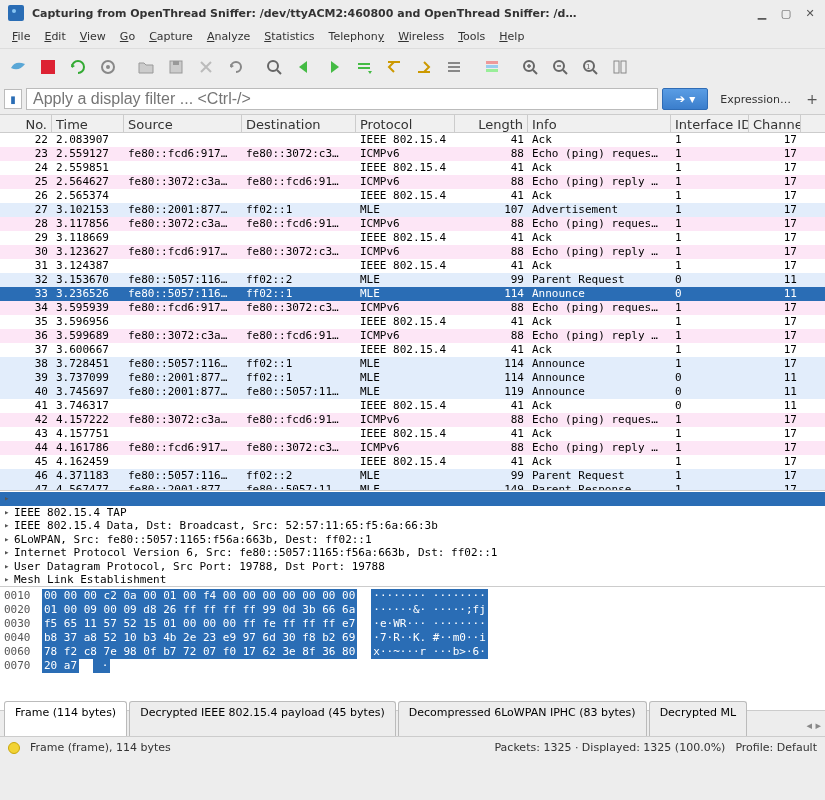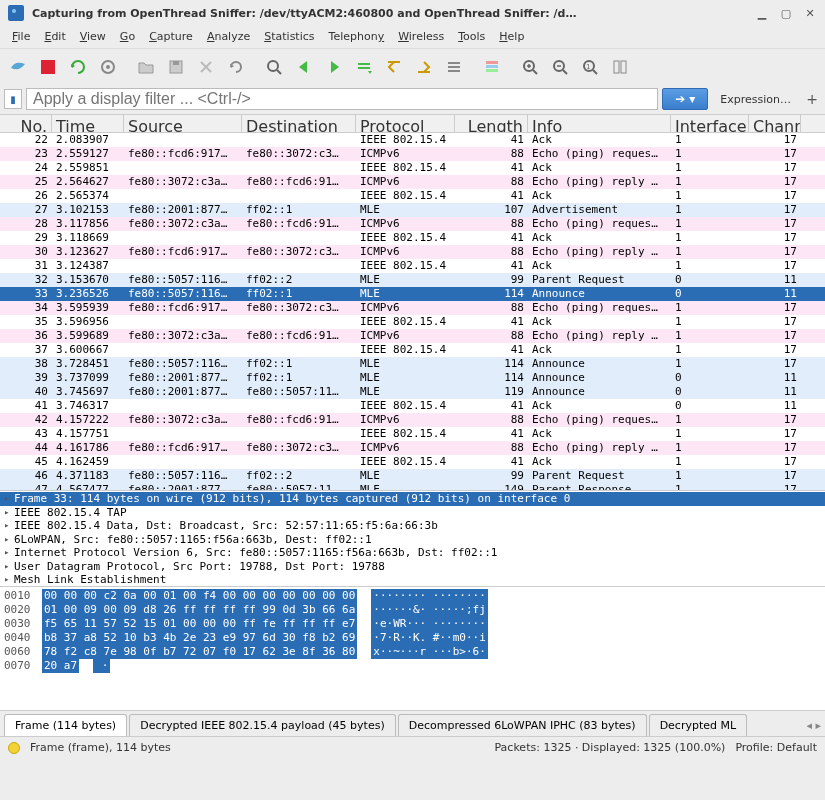--- a/index.html
+++ b/index.html
@@ -15,40 +15,40 @@
 .toolbar { display: flex; align-items: center; padding: 3px 4px; background: #ededed; height: 36px; gap: 2px; border-top:1px solid #ddd; }
 .tbtn { width: 28px; height: 28px; display: flex; align-items: center; justify-content: center; border-radius:2px; }
 .tsep { width: 6px; }
 .filterbar { display: flex; align-items: center; padding: 3px 4px; background: #ededed; height: 30px; gap: 4px; }
 .bookmark { width: 18px; height: 20px; border:1px solid #bbb; background:#fff; display:flex; align-items:center; justify-content:center; color:#2a6db5; font-size:10px;}
 .filterinput { flex:1; height:22px; border:1px solid #bbb; padding:2px 6px; background:#fff; color:#888; font-size:16px; }
 .gobox { width:46px; height:22px; background: linear-gradient(#5a9de4,#3b7ecc); border:1px solid #2f6cb5; display:flex; align-items:center; justify-content:center; color:#fff; font-size:12px; border-radius:2px;}
 .exprbtn { padding:3px 8px; color:#333; }
 .plusbtn { width:18px; color:#555; font-size:14px; text-align:center;}
 .packets { flex: 0 0 auto; height: 376px; background:#fff; border-top:1px solid #ccc; display:flex; flex-direction:column; overflow:hidden;}
-.phead { display:flex; background:#f0f0f0; border-bottom:1px solid #ccc; height:18px; font-size:16px; color:#333;}
+.phead { display:flex; background:#f0f0f0; border-bottom:1px solid #ccc; height:18px; font-size:13px; color:#333;}
 .phead div { border-right:1px solid #ccc; padding:2px 4px; overflow:hidden; white-space:nowrap;}
 .pbody { font-family: "DejaVu Sans Mono", monospace; font-size:11px; overflow:hidden; flex:1;}
 .prow { display:flex; height:14px; line-height:14px; white-space:nowrap;}
 .prow div { padding:0 4px; overflow:hidden; text-overflow: ellipsis; }
 .c-no{width:52px; text-align:right;} .c-time{width:72px;} .c-src{width:118px;} .c-dst{width:114px;} .c-proto{width:99px;} .c-len{width:73px; text-align:right;} .c-info{width:143px;} .c-iface{width:78px;} .c-chan{width:52px; text-align:right; padding-right:12px;}
 .row-white{background:#fff;} .row-pink{background:#fde6f6;} .row-blue{background:#e2edfb;}
 .row-sel{background:#2a6db5; color:#fff;}
 .details { height: 96px; background:#fff; border-top:1px solid #ccc; font-family:"DejaVu Sans Mono", monospace; font-size:11px; overflow:hidden; padding:1px 0;}
 .drow { display:flex; align-items:center; padding:0 4px; height:13.5px; line-height:13.5px;}
 .drow .tri { width:10px; color:#555; font-size:9px;}
 .drow.sel { background:#2a6db5; color:#fff;}
 .hexpane { height: 124px; background:#fff; border-top:1px solid #ccc; font-family:"DejaVu Sans Mono", monospace; font-size:11px; padding:2px 4px; overflow:hidden; line-height:14px;}
 .hexrow { display:flex; height:14px; }
 .hexoff { width:38px; color:#555;}
 .hexb { background:#2a6db5; color:#fff; padding:0 2px;}
 .hexgap { width:14px;}
 .hexasc { background:#2a6db5; color:#fff; padding:0 2px; white-space:pre;}
 .tabs { display:flex; background:#ededed; border-top:1px solid #ccc; height:26px; align-items:flex-end; padding:0 4px; gap:2px;}
-.tab { border:1px solid #bbb; border-bottom:none; padding:4px 10px 4px 10px; background:#ededed; font-size:11px; border-radius:3px 3px 0 0; white-space:nowrap;}
+.tab { border:1px solid #bbb; border-bottom:none; padding:4px 10px 17px 10px; background:#ededed; font-size:11px; border-radius:3px 3px 0 0; white-space:nowrap;}
 .tab.active { background:#fff;}
 .tabsnav { margin-left:auto; display:flex; gap:4px; padding-bottom:4px; color:#888;}
 .status { display:flex; align-items:center; height:22px; background:#ededed; border-top:1px solid #ccc; padding:0 8px; font-size:11px; color:#333; gap:10px;}
 .statusdot{width:12px;height:12px; border-radius:50%; background:#f2d335; border:1px solid #c9a70a;}
 .statussep{flex:1;}
 svg { display:block; }
 </style>
 </head>
 <body>
 
@@ -508,21 +508,20 @@
         <div class="c-info">Parent Response</div>
         <div class="c-iface">1</div>
         <div class="c-chan">17</div>
       </div>
     </div>
 </div>
 
 <div class="details" id="details">
     <div class="drow sel">
       <span class="tri">▸</span>
-      <span>Frame 33: 114 bytes on wire (912 bits), 114 bytes captured (912 bits) on interface 0</span>
     </div>
     <div class="drow">
       <span class="tri">▸</span>
       <span>IEEE 802.15.4 TAP</span>
     </div>
     <div class="drow">
       <span class="tri">▸</span>
       <span>IEEE 802.15.4 Data, Dst: Broadcast, Src: 52:57:11:65:f5:6a:66:3b</span>
     </div>
     <div class="drow">

